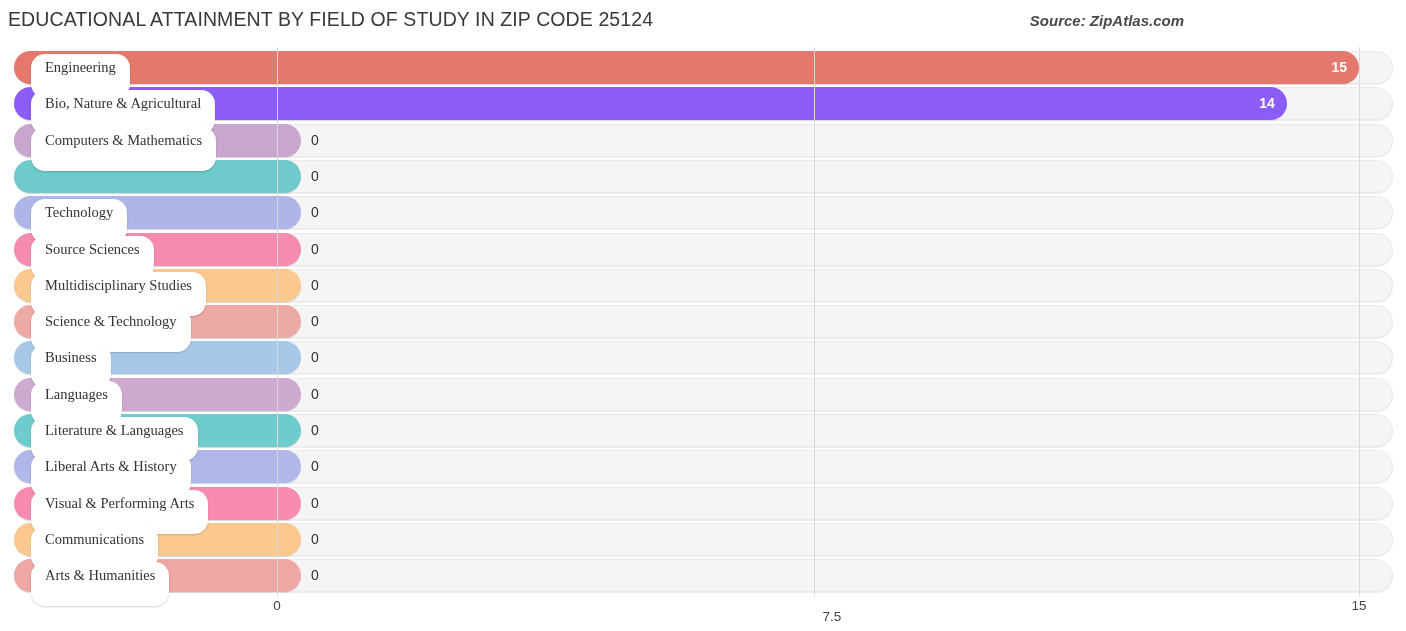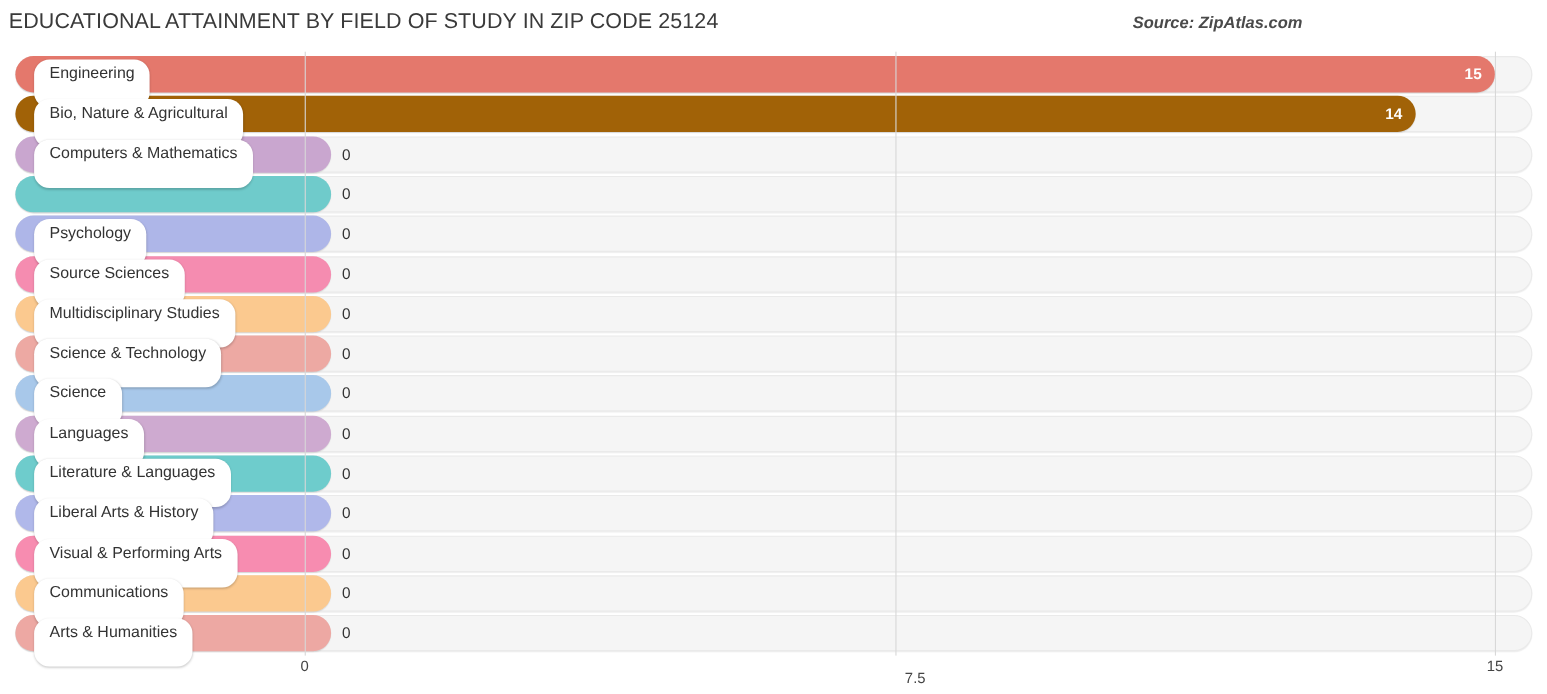--- a/index.html
+++ b/index.html
@@ -122,20 +122,21 @@
     height: 44px;
     line-height: 27px;
     background: #ffffff;
     border-radius: 14px;
     padding: 0 14px;
     font-size: 14.5px;
     color: #333333;
     white-space: nowrap;
     z-index: 4;
     box-shadow: 0 1px 2px rgba(0,0,0,0.18);
+    font-family: Liberation Serif, serif;
   }
 
   
   #axis {
     position: absolute;
     left: 0;
     top: 596px;
     width: 1406px;
     height: 35px;
   }
@@ -167,41 +168,41 @@
     <div id="rows">
         <div class="row" style="top: 4px;">
           <div class="track"></div>
           <div class="bar" style="width: 1345px; background: rgb(228, 120, 108);">
             <span class="bar-value-in">15</span>
           </div>
           <div class="cat-pill">Engineering</div>
         </div>
         <div class="row" style="top: 40.3px;">
           <div class="track"></div>
-          <div class="bar" style="width: 1272.87px; background: #a16207;">
+          <div class="bar" style="width: 1272.87px; background: #8b5cf6;">
             <span class="bar-value-in">14</span>
           </div>
           <div class="cat-pill">Bio, Nature &amp; Agricultural</div>
         </div>
         <div class="row" style="top: 76.6px;">
           <div class="track"></div>
           <div class="bar" style="width: 287px; background: rgb(201, 166, 207);"></div>
           <span class="bar-value-out" style="left: 311px;">0</span>
           <div class="cat-pill">Computers &amp; Mathematics</div>
         </div>
         <div class="row" style="top: 112.9px;">
           <div class="track"></div>
           <div class="bar" style="width: 287px; background: rgb(111, 203, 203);"></div>
           <span class="bar-value-out" style="left: 311px;">0</span>
         </div>
         <div class="row" style="top: 149.2px;">
           <div class="track"></div>
           <div class="bar" style="width: 287px; background: rgb(174, 182, 232);"></div>
           <span class="bar-value-out" style="left: 311px;">0</span>
-          <div class="cat-pill">Psychology</div>
+          <div class="cat-pill">Technology</div>
         </div>
         <div class="row" style="top: 185.5px;">
           <div class="track"></div>
           <div class="bar" style="width: 287px; background: rgb(245, 140, 176);"></div>
           <span class="bar-value-out" style="left: 311px;">0</span>
           <div class="cat-pill">Source Sciences</div>
         </div>
         <div class="row" style="top: 221.8px;">
           <div class="track"></div>
           <div class="bar" style="width: 287px; background: rgb(251, 201, 143);"></div>
@@ -211,21 +212,21 @@
         <div class="row" style="top: 258.1px;">
           <div class="track"></div>
           <div class="bar" style="width: 287px; background: rgb(237, 169, 163);"></div>
           <span class="bar-value-out" style="left: 311px;">0</span>
           <div class="cat-pill">Science &amp; Technology</div>
         </div>
         <div class="row" style="top: 294.4px;">
           <div class="track"></div>
           <div class="bar" style="width: 287px; background: rgb(168, 200, 234);"></div>
           <span class="bar-value-out" style="left: 311px;">0</span>
-          <div class="cat-pill">Science</div>
+          <div class="cat-pill">Business</div>
         </div>
         <div class="row" style="top: 330.7px;">
           <div class="track"></div>
           <div class="bar" style="width: 287px; background: rgb(206, 170, 208);"></div>
           <span class="bar-value-out" style="left: 311px;">0</span>
           <div class="cat-pill">Languages</div>
         </div>
         <div class="row" style="top: 367px;">
           <div class="track"></div>
           <div class="bar" style="width: 287px; background: rgb(110, 204, 204);"></div>

